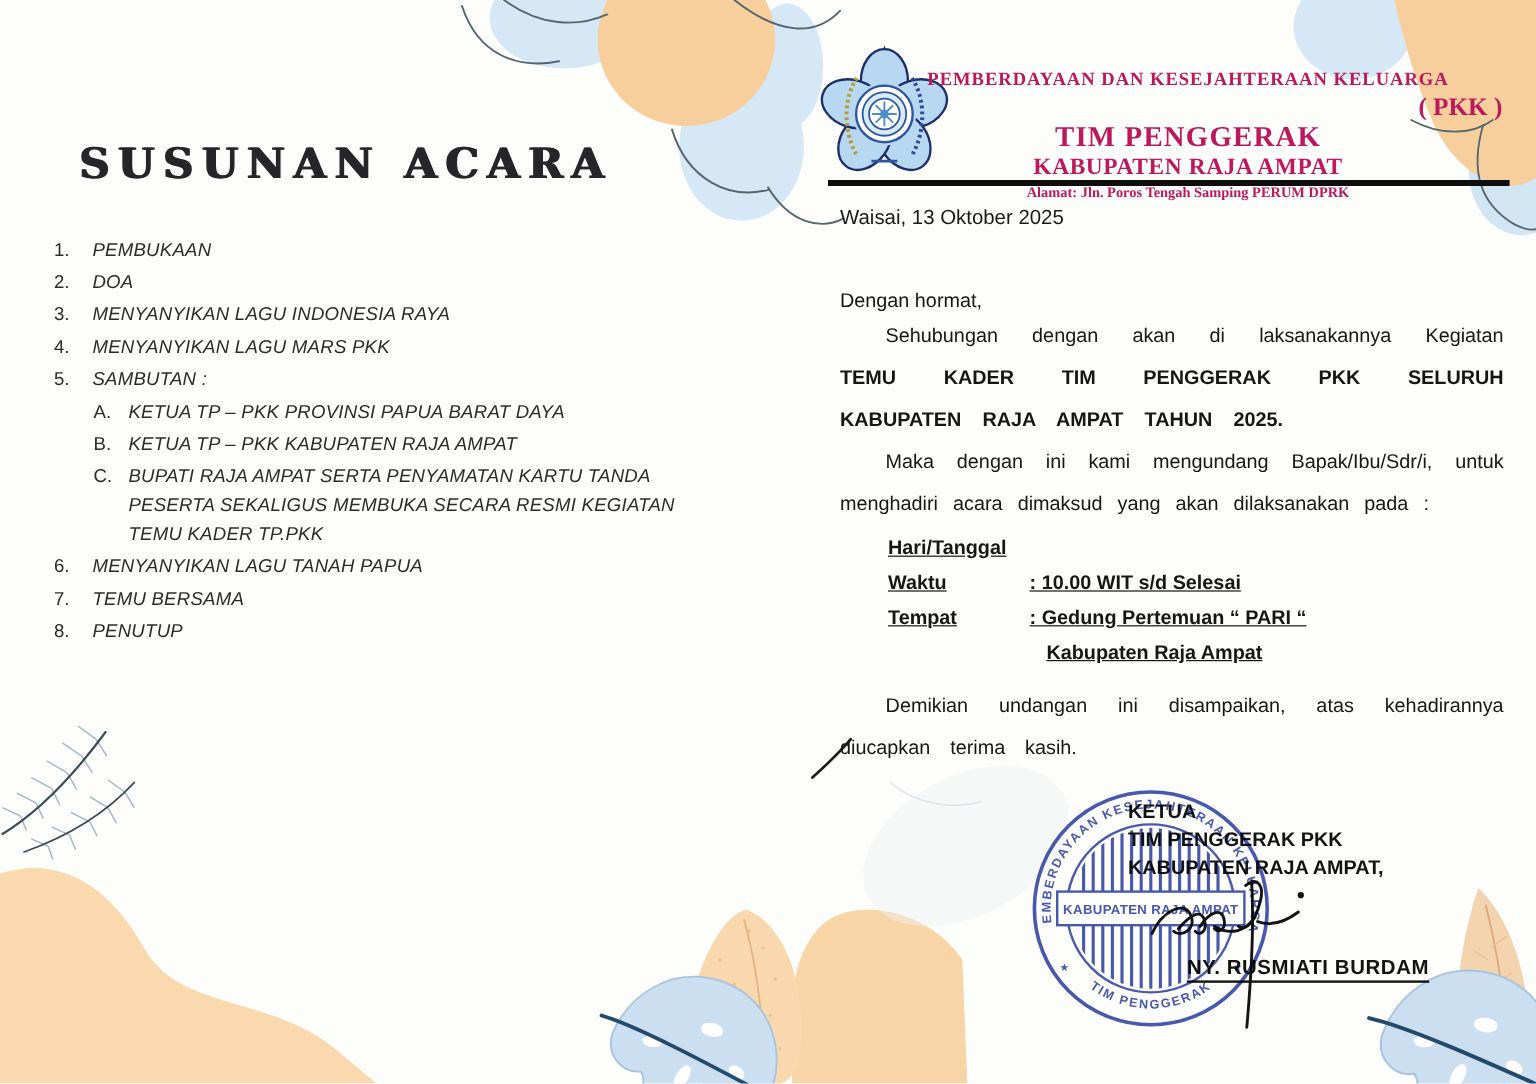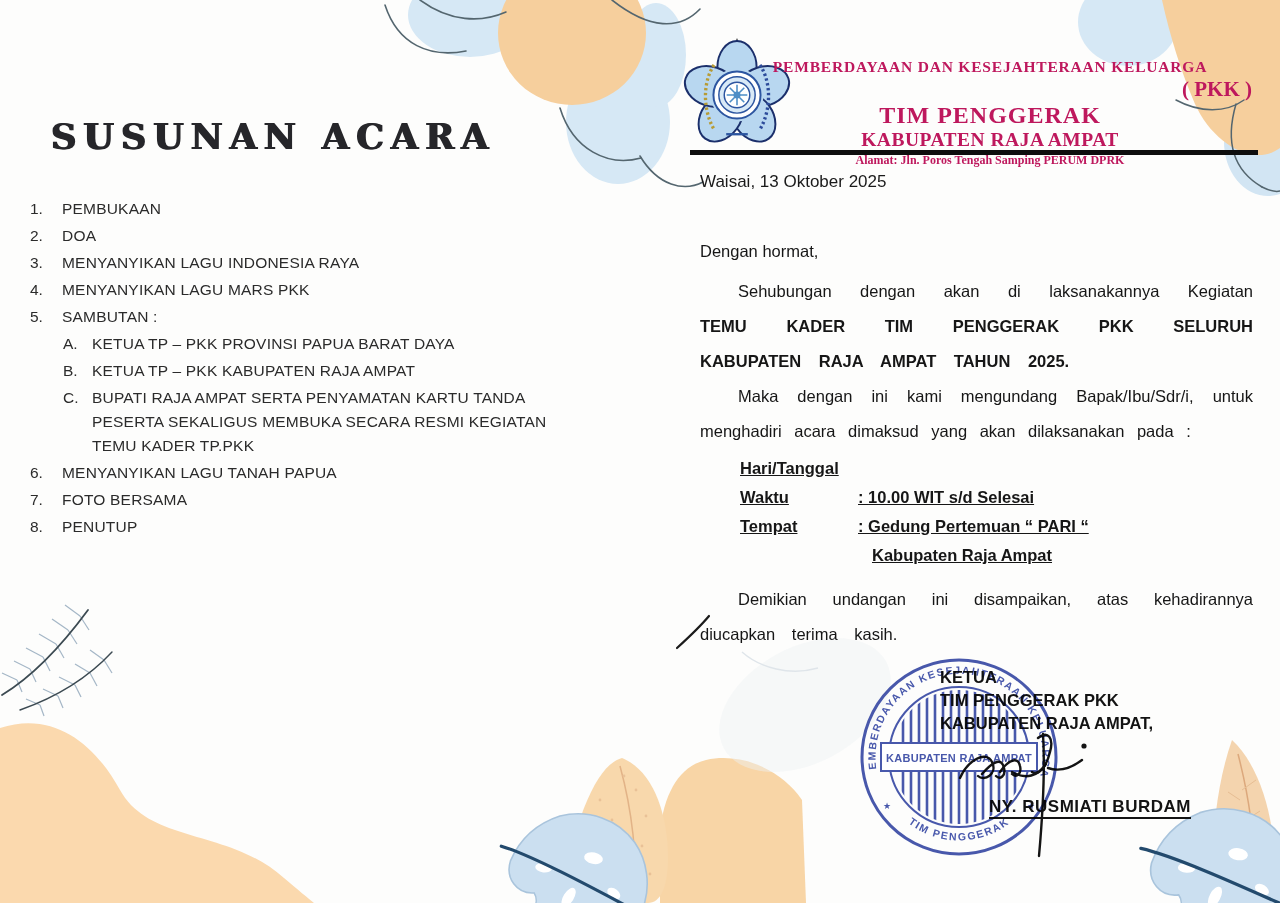--- a/index.html
+++ b/index.html
@@ -4,51 +4,51 @@
 <style>
   * { margin:0; padding:0; box-sizing:border-box; }
   html,body { width:1280px; height:903px; }
   body {
     position:relative; overflow:hidden; background:#fdfdfc;
     font-family:"Liberation Sans", sans-serif; color:#1f1f1f;
   }
   #decor { position:absolute; inset:0; z-index:0; pointer-events:none; }
 
   
-  .left-page { position:absolute; left:0; top:0; width:640px; height:903px; z-index:1; }
+  .left-page { position:absolute; left:15px; top:0; width:640px; height:903px; z-index:1; }
   .agenda-title {
     position:absolute; left:0; top:116px; width:545px; text-align:center;
     font-family:"DejaVu Serif", serif; font-weight:bold; font-size:35px;
     letter-spacing:7px; color:#26262a; text-shadow:1.6px 0 0 #26262a;
   }
   .agenda-list { position:absolute; left:30px; top:197px; width:560px; font-size:15.5px; color:#2b2b2b; }
   .li { display:flex; line-height:24px; margin-bottom:3px; }
   .li .num { width:32px; flex:0 0 32px; }
-  .li .txt { flex:1; letter-spacing:.2px; }
+  .li .txt { flex:1; letter-spacing:.2px;font-style:italic; }
   .sublist { margin-left:33px; }
   .sublist .num { width:29px; flex:0 0 29px; }
   .sublist .txt { max-width:474px; }
 
   
   .right-page { position:absolute; left:660px; top:0; width:620px; height:903px; z-index:1; }
   .logo { position:absolute; left:23px; top:34px; }
   .lh-text { position:absolute; left:68px; top:42px; width:524px; text-align:center;
              font-family:"Liberation Serif", serif; color:#be185d;margin-top:16px; }
   .lh1 { font-size:15.5px; font-weight:bold; letter-spacing:.8px; }
   .lh2 { font-size:21px; font-weight:bold; margin-top:1px;text-align:right; }
   .lh3 { font-size:24px; font-weight:bold; letter-spacing:1px; }
   .lh4 { font-size:19.5px; font-weight:bold; letter-spacing:.5px; }
   .lh5 { font-size:12px; font-weight:bold; margin-top:2px; }
   .rule { position:absolute; left:30px; top:150px; width:568px; height:5px; background:#0e0e0e; }
   .date { position:absolute; left:40px; top:172px; width:556px; text-align:left; font-size:17px; color:#1a1a1a; }
 
   .body-text { position:absolute; left:40px; top:239px; width:553px; font-size:16.5px; color:#161616; }
   .salut { line-height:24px; }
   .p { text-align:justify; line-height:35px; }
-  .p1 { margin-top:11px; text-indent:38px; word-spacing:13px; }
+  .p1 { text-indent:38px; word-spacing:13px; }
   .bold { font-weight:bold; }
   .p2 { text-indent:38px; word-spacing:8px; }
   .details { margin:5px 0 0 40px; font-weight:bold; line-height:29px; font-size:16.5px;text-decoration:underline; }
   .drow { display:flex; }
   .dl { width:118px; flex:0 0 118px; }
   .dv2 { padding-left:14px; }
   .closing { margin-top:12px; text-indent:38px; word-spacing:12px; }
 
   .sig-block { position:absolute; left:280px; top:666px; width:300px; text-align:left;
                font-weight:bold; font-size:16.5px; line-height:23px; color:#131313; }
@@ -206,21 +206,21 @@
         <span class="num">C.</span>
         <span class="txt">BUPATI RAJA AMPAT SERTA PENYAMATAN KARTU TANDA PESERTA SEKALIGUS MEMBUKA SECARA RESMI KEGIATAN TEMU KADER TP.PKK</span>
       </div>
     </div>
     <div class="li">
       <span class="num">6.</span>
       <span class="txt">MENYANYIKAN LAGU TANAH PAPUA</span>
     </div>
     <div class="li">
       <span class="num">7.</span>
-      <span class="txt">FOTO BERSAMA</span>
+      <span class="txt">TEMU BERSAMA</span>
     </div>
     <div class="li">
       <span class="num">8.</span>
       <span class="txt">PENUTUP</span>
     </div>
   </div>
 </div>
 
 <div class="right-page">
 

